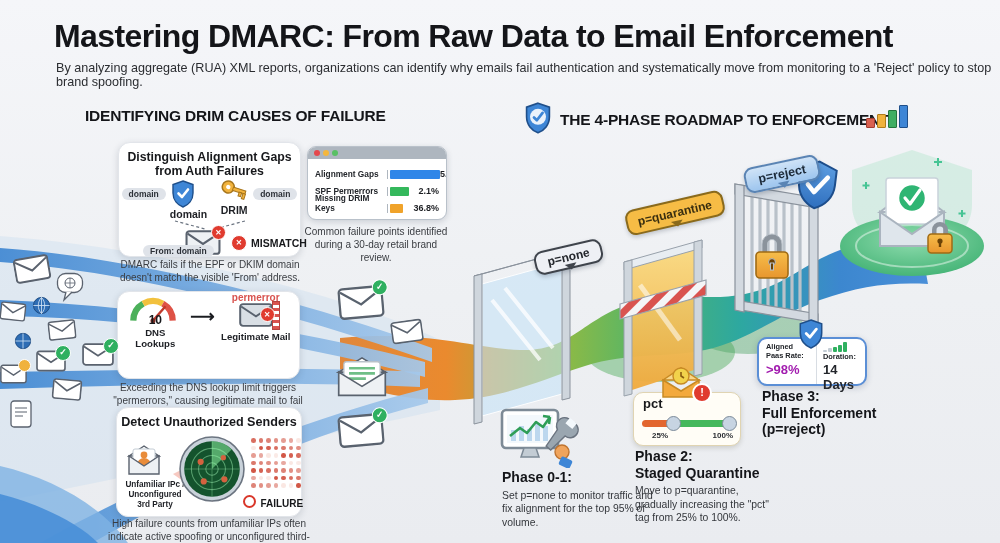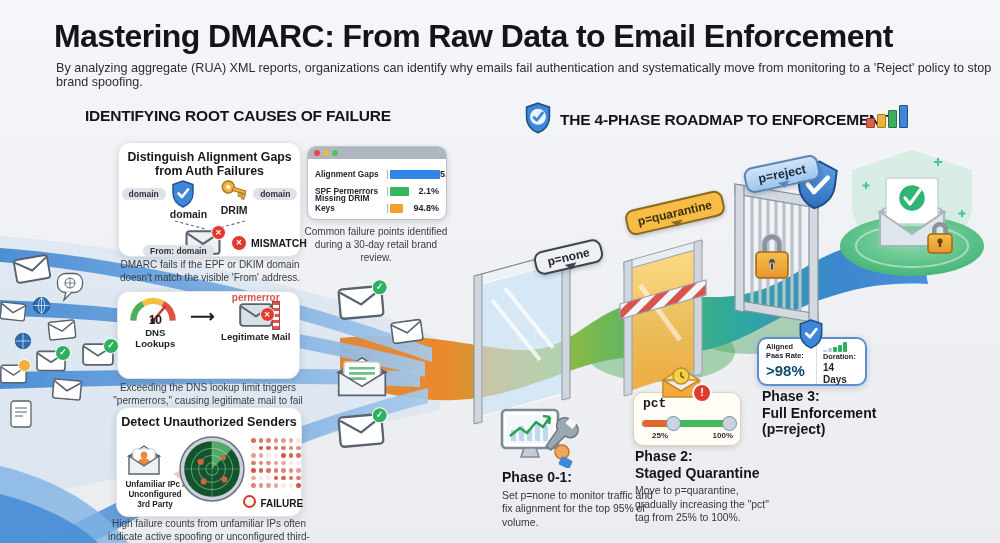--- a/index.html
+++ b/index.html
@@ -59,33 +59,33 @@
   .bubble-rej{background:linear-gradient(180deg,#cfe3f7,#9dc5ee);border:2px solid #5a84b4;
     color:#1d2b3a;font-size:12.5px;padding:4px 12px;transform:rotate(-12deg);}
   .bubble-rej::after{border-top-color:#5a84b4;}
 
   
   .statbox{position:absolute;background:#fff;border:2px solid #5b8fd6;border-radius:10px;
     box-shadow:0 2px 6px rgba(40,60,90,.22);display:flex;}
   .statbox .col1{width:50px;padding:4px 0 0 7px;}
   .statbox .col2{flex:1;border-left:1px solid #d8dde3;padding:3px 6px 8px 6px;}
   .sb-small{font-size:7.4px;font-weight:800;line-height:1.2;color:#23262b;}
-  .sb-big{font-size:15px;font-weight:800;color:#0c4a6e;margin-top:1px;}
+  .sb-big{font-size:13px;font-weight:800;color:#a21caf;margin-top:1px;}
   .minibars{display:flex;align-items:flex-end;gap:1.5px;height:10px;margin-bottom:1px;}
   .minibars span{width:3.5px;background:#2fb060;border-radius:1px;}
   .mb-muted{background:#c3ccd4 !important;}
 
   
   .phase .kicker,.phase .ptitle{font-size:14px;font-weight:800;line-height:1.18;color:#141519;}
   .phase .pcap{font-size:10.4px;line-height:1.3;color:#34373c;margin-top:3px;}
 
   
   .pctbox{position:absolute;background:#fffdf6;border:1.5px solid #e0d4b2;border-radius:10px;
     box-shadow:0 2px 5px rgba(60,60,40,.18);}
-  .pct-label{position:absolute;left:9px;top:3px;font-size:13px;font-weight:800;font-family:Liberation Mono, monospace;}
+  .pct-label{position:absolute;left:9px;top:3px;font-size:13px;font-weight:800;}
   .pct-track{position:absolute;left:8px;right:8px;top:27px;height:7px;border-radius:4px;
     background:linear-gradient(90deg,#e2662f 0 30%,#45b85c 30% 100%);}
   .pct-handle{position:absolute;top:23px;width:13px;height:13px;border-radius:50%;
     background:#c7d4e2;border:1.5px solid #7c8b9a;}
   .pct-min,.pct-max{position:absolute;top:38px;font-size:8px;font-weight:800;color:#2a2d32;}
 
   
   .arrow{font-size:17px;font-weight:800;color:#1a1c20;}
   .permerror{color:#d9534f;font-size:10px;font-weight:800;}
   .dotgrid{display:grid;grid-template-columns:repeat(7,6px);grid-auto-rows:6px;gap:1.5px;}
@@ -220,21 +220,21 @@
 
     <g transform="translate(799,158) rotate(7)">
       <path d="M21 1 L39 8 V23 C39 35 31.5 44 21 48 C10.5 44 3 35 3 23 V8 Z" fill="url(#shieldGrad)" stroke="#1d4e8c" stroke-width="2"></path>
       <path d="M12 25 L19 32 L31 16" fill="none" stroke="#fff" stroke-width="4.5" stroke-linecap="round" stroke-linejoin="round"></path>
     </g>
   </svg>
 
   <div class="abs title">Mastering DMARC: From Raw Data to Email Enforcement</div>
   <div class="abs subtitle">By analyzing aggregate (RUA) XML reports, organizations can identify why emails fail authentication and systematically move from monitoring to a 'Reject' policy to stop brand spoofing.</div>
 
-  <div class="abs sec-title" style="left:85px;top:107px">IDENTIFYING ROOT CAUSES OF FAILURE</div>
+  <div class="abs sec-title" style="left:85px;top:107px">IDENTIFYING DRIM CAUSES OF FAILURE</div>
 
   <div class="card" style="left:118px;top:142px;width:181px;height:113px">
     <div class="card-title preline" style="margin:7px 6px 2px">Distinguish Alignment Gaps
 from Auth Failures</div>
     <div style="display:flex;justify-content:center;align-items:flex-start;gap:4px;margin-top:2px">
       <span class="pill" style="margin-top:8px">domain</span>
       <span>
         <svg width="26" height="28" viewBox="0 0 24 28">
             <path d="M12 1 L22 4.5 V13 C22 20 17.5 25 12 27 C6.5 25 2 20 2 13 V4.5 Z" fill="#3e86d6" stroke="#1f4f8a" stroke-width="1.4"></path>
             <path d="M7.5 13.5 L11 17 L17 9.5" stroke="#fff" stroke-width="2.6" fill="none" stroke-linecap="round" stroke-linejoin="round"></path>
@@ -294,21 +294,21 @@
         <span class="bar-rail">
             <span class="bar" style="display: block; width: 19px; background: rgb(52, 184, 92);"></span>
           </span>
         <span class="stat-val">2.1%</span>
       </div>
       <div class="stat-row">
         <span class="stat-label">Missing DRIM Keys</span>
         <span class="bar-rail">
             <span class="bar" style="display: block; width: 13px; background: rgb(240, 163, 42);"></span>
           </span>
-        <span class="stat-val">94.8%</span>
+        <span class="stat-val">36.8%</span>
       </div>
     </div>
   </div>
   <div class="caption" style="left:298px;top:226px;width:156px">Common failure points identified during a 30-day retail brand review.</div>
 
   <div class="card" style="left:117px;top:291px;width:181px;height:86px">
     <div style="display:flex;justify-content:center;align-items:flex-start;gap:6px">
       <div style="width:58px">
         <svg width="54" height="34" viewBox="0 0 54 38">
           <path d="M5,32 A22,22 0 0 1 16,13" stroke="#4cb05a" stroke-width="7" fill="none"></path>
@@ -561,21 +561,21 @@
     </div>
     <div class="col2">
       <div class="minibars">
         <span class="mb-muted" style="height:2.5px"></span>
           <span class="mb-muted" style="height:4px"></span>
         <span style="height:5.5px"></span>
           <span style="height:7.5px"></span>
           <span style="height:10px"></span>
       </div>
       <div class="sb-small">Doration:</div>
-      <div class="sb-small" style="font-size:10px">14 Days</div>
+      <div class="sb-small" style="font-size:13px">14 Days</div>
     </div>
   </div>
 
   <span class="envwrap" style="left:500px;top:408px">
     <svg width="84" height="60" viewBox="0 0 84 60">
       <rect x="2" y="2" width="56" height="38" rx="4" fill="#fff" stroke="#7d8a96" stroke-width="2.6"></rect>
       <rect x="7" y="7" width="46" height="28" fill="#f3f8fc"></rect>
       <rect x="11" y="22" width="5" height="11" fill="#bcd7ee"></rect>
         <rect x="19" y="18" width="5" height="15" fill="#bcd7ee"></rect>
       <rect x="27" y="21" width="5" height="12" fill="#bcd7ee"></rect>

